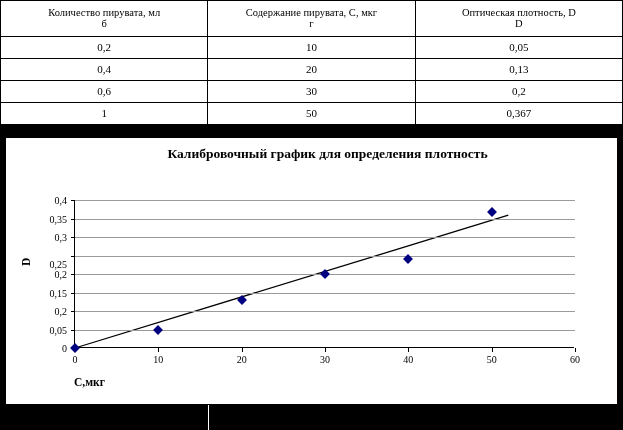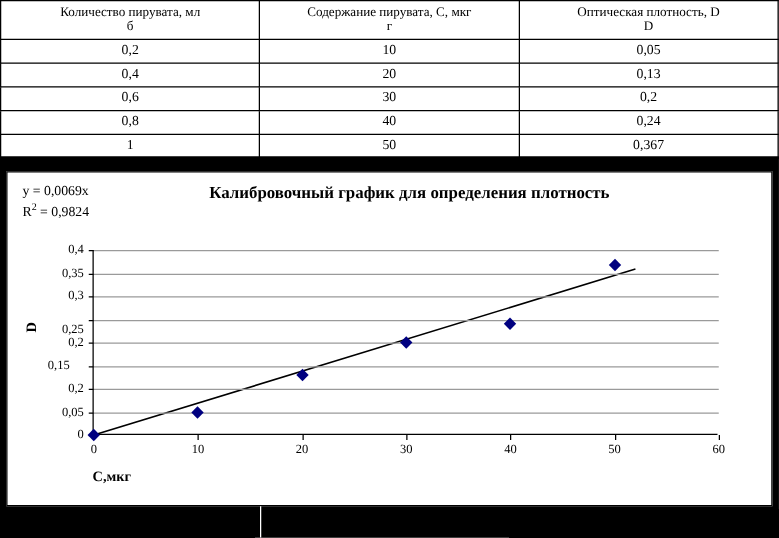--- a/index.html
+++ b/index.html
@@ -211,57 +211,48 @@
       <td>0,4</td>
       <td>20</td>
       <td>0,13</td>
     </tr>
     <tr class="body">
       <td>0,6</td>
       <td>30</td>
       <td>0,2</td>
     </tr>
     <tr class="body">
-      <td>0,8</td>
-      <td>40</td>
-      <td>0,24</td>
-    </tr>
-    <tr class="body">
       <td>1</td>
       <td>50</td>
       <td>0,367</td>
     </tr>
   </tbody>
     </table>
 </div>
 
 <div class="chart-wrap">
 
-  <div class="eq-box">
-    <div>y = 0,0069x</div>
-    <div><span>R</span><sup>2</sup><span> = 0,9824</span></div>
-  </div>
 
   <div class="chart-title">Калибровочный график для определения плотность</div>
 
   <div class="plot" id="plot">
     <svg class="trendline" id="trend-svg" viewBox="0 0 500 148">
         <line x1="0" y1="148" x2="433.33333333333337" y2="15.244" stroke="#000000" stroke-width="1.3"></line>
       </svg>
   <div class="ytick-mark" style="top: 148px;"></div>
       <div class="ytick-label" style="top: 148px; left: -48px;">0</div>
       <div class="gridline" style="top: 129.5px;"></div>
       <div class="ytick-mark" style="top: 129.5px;"></div>
       <div class="ytick-label" style="top: 129.5px; left: -48px;">0,05</div>
       <div class="gridline" style="top: 111px;"></div>
       <div class="ytick-mark" style="top: 111px;"></div>
       <div class="ytick-label" style="top: 111px; left: -48px;">0,2</div>
       <div class="gridline" style="top: 92.5px;"></div>
       <div class="ytick-mark" style="top: 92.5px;"></div>
-      <div class="ytick-label" style="top: 92.5px; left: -48px; text-align: center;">0,15</div>
+      <div class="ytick-label" style="top: 92.5px; left: -48px;">0,15</div>
       <div class="gridline" style="top: 74px;"></div>
       <div class="ytick-mark" style="top: 74px;"></div>
       <div class="ytick-label" style="top: 74px; left: -48px;">0,2</div>
       <div class="gridline" style="top: 55.5px;"></div>
       <div class="ytick-mark" style="top: 55.5px;"></div>
       <div class="ytick-label" style="top: 55.5px; left: -48px; margin-top: 8px;">0,25</div>
       <div class="gridline" style="top: 37px;"></div>
       <div class="ytick-mark" style="top: 37px;"></div>
       <div class="ytick-label" style="top: 37px; left: -48px;">0,3</div>
       <div class="gridline" style="top: 18.5px;"></div>

